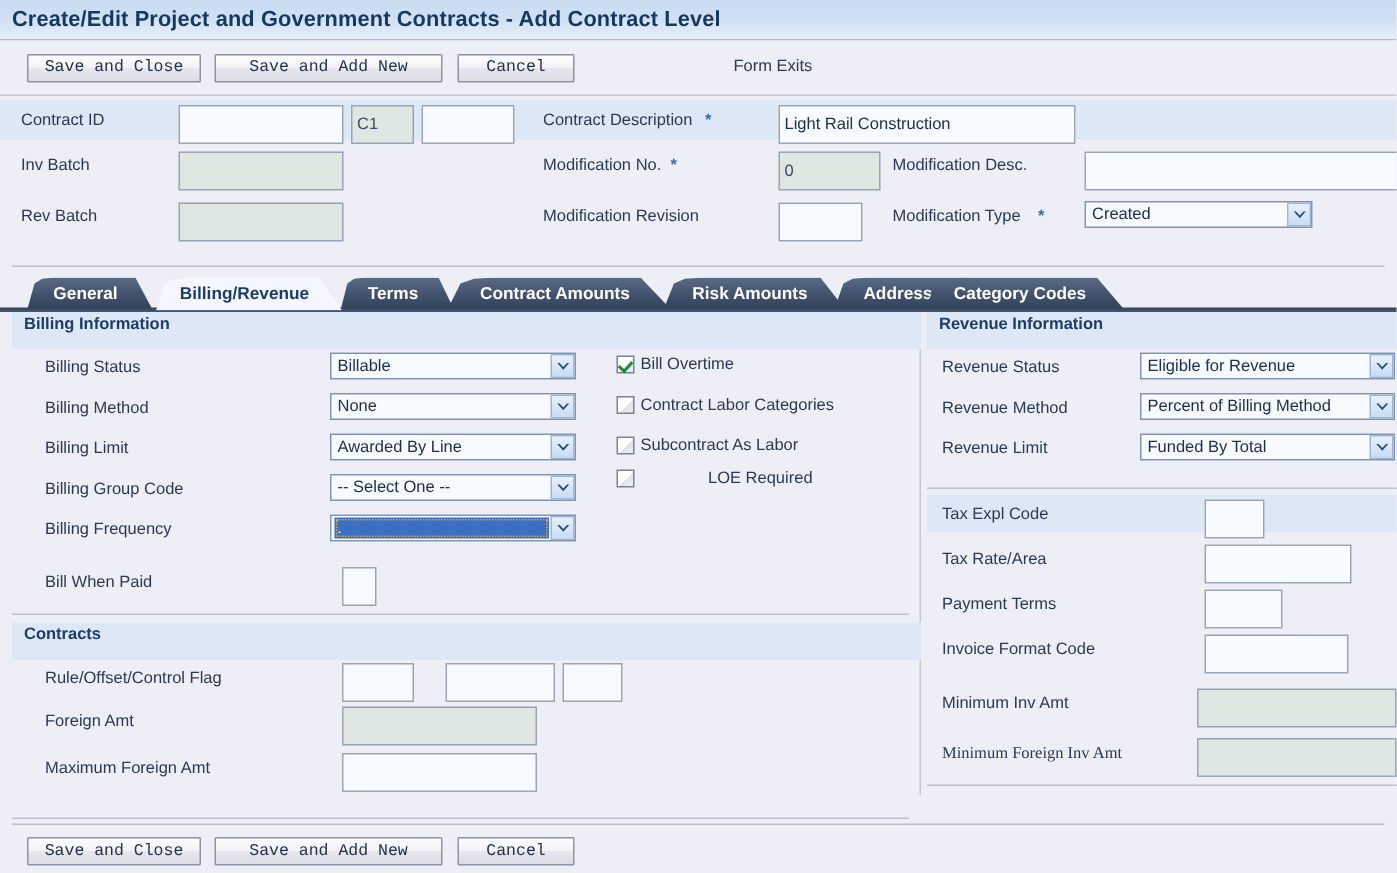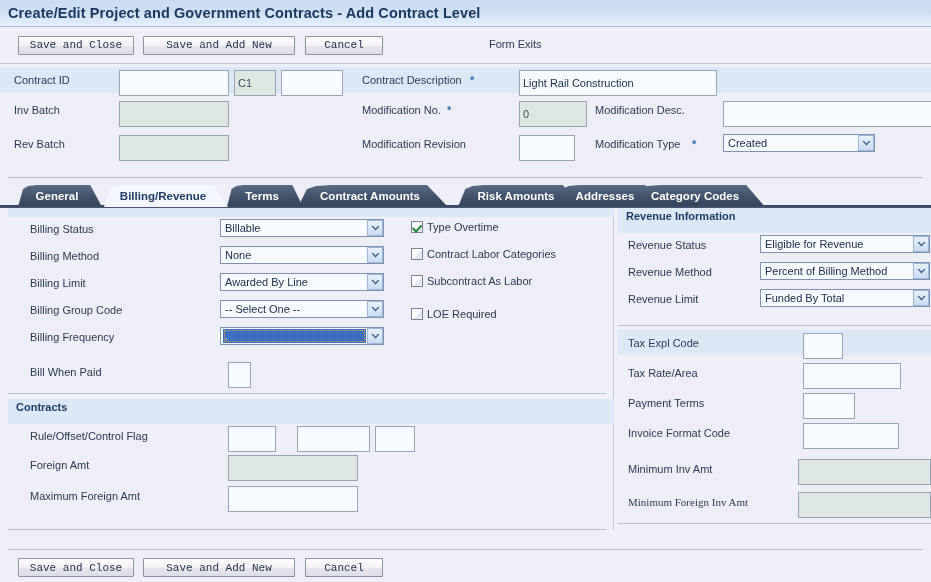--- a/index.html
+++ b/index.html
@@ -277,37 +277,38 @@
   </div>
   <div class="tab active" style="left:94px; width:124px; clip-path:polygon(0% 100%, 5% 16%, 11% 3%, 20% 0%, 88% 0%, 100% 100%);">
     <span>Billing/Revenue</span>
   </div>
   <div class="tab" style="left:217px; width:76px;">
     <span>Terms</span>
   </div>
   <div class="tab" style="left:288px; width:150px;">
     <span>Contract Amounts</span>
   </div>
-  <div class="tab" style="left:448px; width:122px;">
+  <div class="tab" style="left:432px; width:122px;">
     <span>Risk Amounts</span>
   </div>
   <div class="tab" style="left:546px; width:104px;">
     <span>Addresses</span>
   </div>
-  <div class="tab" style="left:621px; width:134px;">
+  <div class="tab" style="left:606px; width:134px;">
     <span>Category Codes</span>
   </div>
 </div>
 <div id="tabs-underline"></div>
 
 <div id="panelwrap">
   <div id="panel-vdiv"></div>
 
   <div id="panel-left">
 
+    <div class="sechead">Billing Information</div>
     <div class="secband"></div>
 
     <div class="secbody" style="height:144px;">
       <span class="lbl" style="left:22px; top:6px;">Billing Status</span>
       <div class="sel" style="position:absolute; left:212px; top:2px; width:164px;">
         <span class="selval">Billable</span>
         <span class="arrowbox">
             <svg width="9" height="7" viewBox="0 0 9 7">
               <path d="M0.5 1 L4.5 5.5 L8.5 1 L7 1 L4.5 3.7 L2 1 Z" fill="#1f4e79"></path>
             </svg>
@@ -349,31 +350,31 @@
         <span class="selval">.</span>
         <span class="arrowbox">
             <svg width="9" height="7" viewBox="0 0 9 7">
               <path d="M0.5 1 L4.5 5.5 L8.5 1 L7 1 L4.5 3.7 L2 1 Z" fill="#1f4e79"></path>
             </svg>
           </span>
       </div>
 
       <div class="cbwrap" style="left:403px; top:4px;">
         <span class="cbox checked"></span>
-        <span class="cblabel">Type Overtime</span>
+        <span class="cblabel">Bill Overtime</span>
       </div>
       <div class="cbwrap" style="left:403px; top:31px;">
         <span class="cbox"></span>
         <span class="cblabel">Contract Labor Categories</span>
       </div>
       <div class="cbwrap" style="left:403px; top:58px;">
         <span class="cbox"></span>
         <span class="cblabel">Subcontract As Labor</span>
       </div>
-      <div class="cbwrap" style="left:403px; top:91px;">
+      <div class="cbwrap" style="left:403px; top:80px;gap:45px;">
         <span class="cbox"></span>
         <span class="cblabel">LOE Required</span>
       </div>
     </div>
 
     <div class="secbody" style="height:28px;">
       <span class="lbl" style="left:22px; top:5px;">Bill When Paid</span>
       <input class="inp" style="left: 220px; top: 1px; width: 23px; height: 18px;" value="">
     </div>
 

